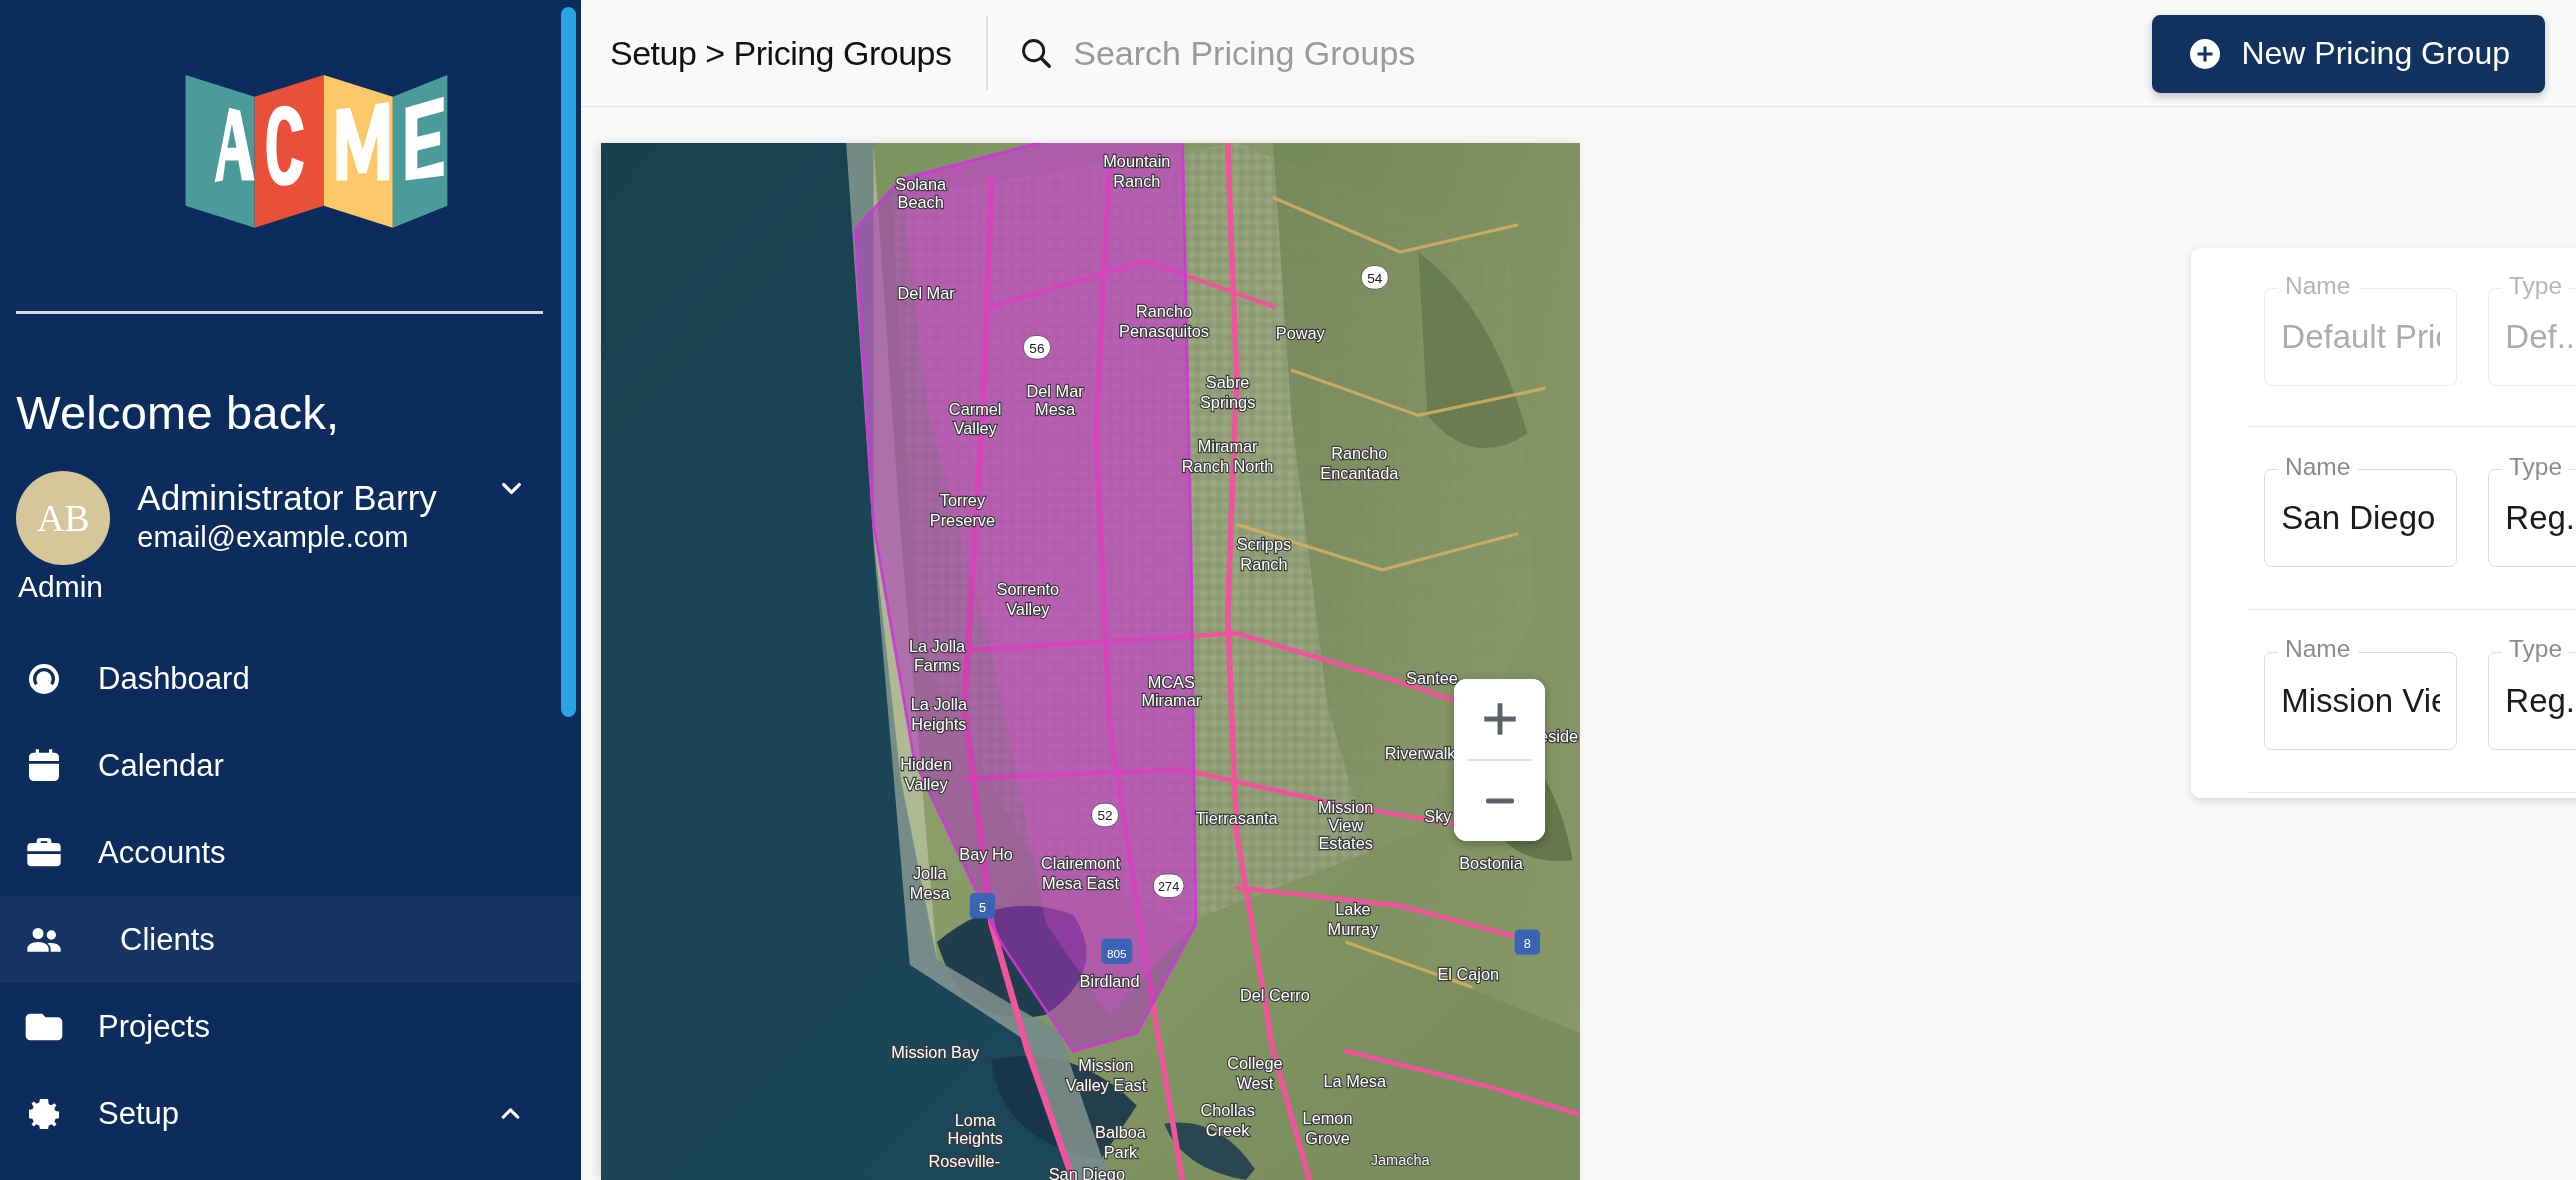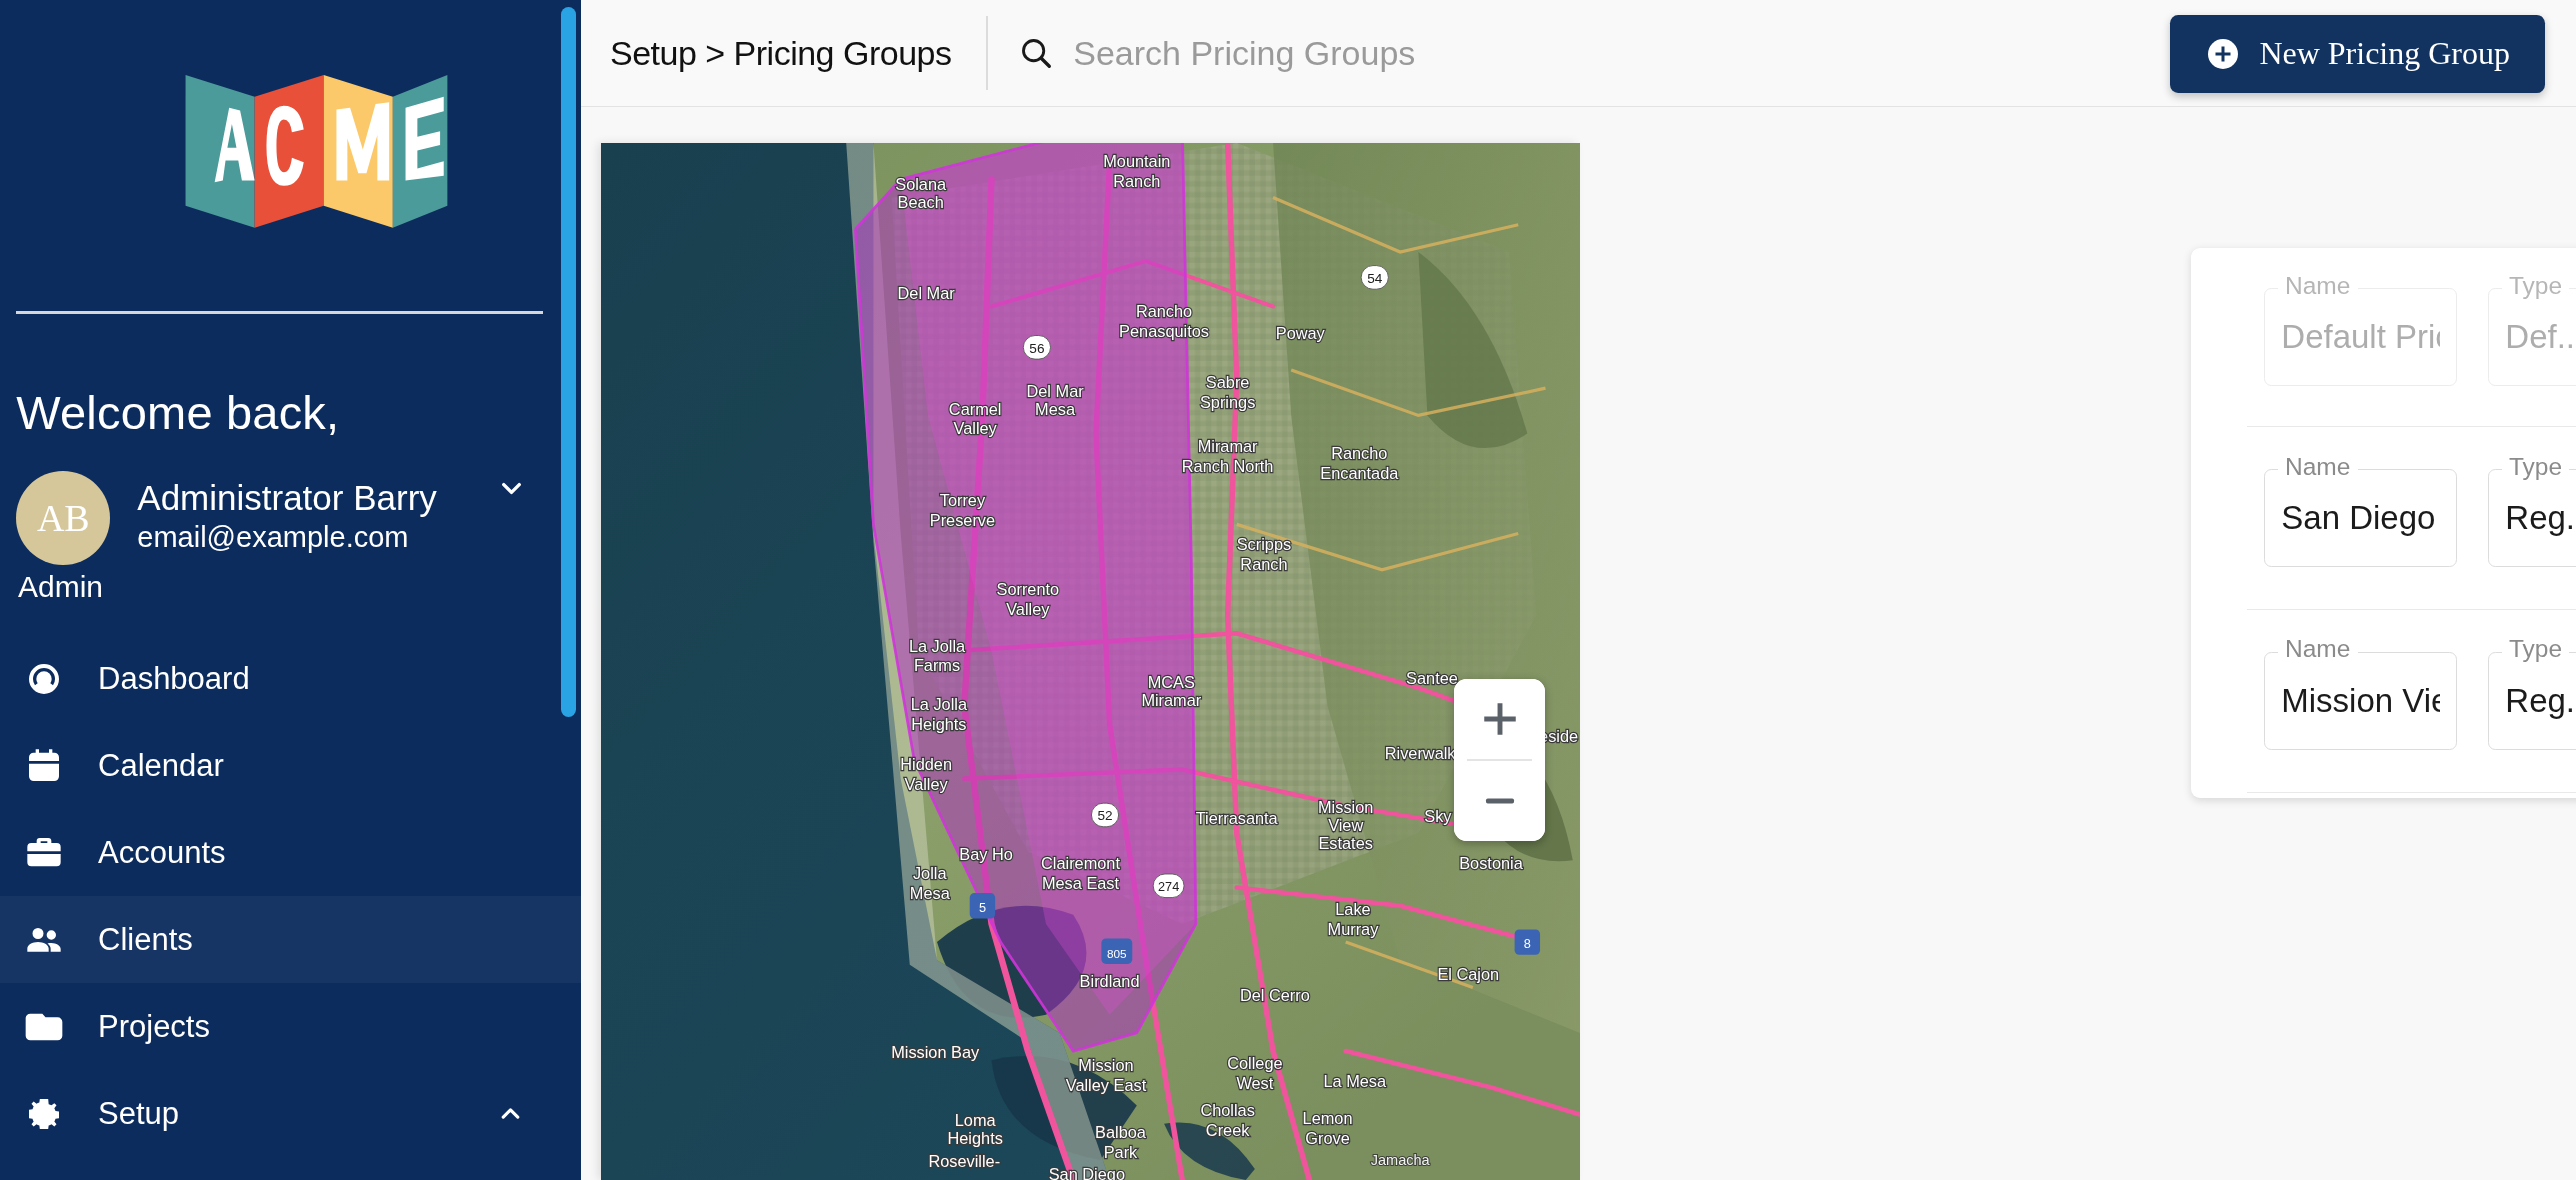--- a/index.html
+++ b/index.html
@@ -55,21 +55,21 @@
   }
   .admin-label { color: #ffffff; font-size: 30px; padding: 5.4px 0 0 18px; }
 
   .nav { margin-top: 31px; }
   .nav-item {
     display: flex; align-items: center;
     height: 87px; padding-left: 20px;
     color: #ffffff; font-size: 31px;
     position: relative;
   }
-  .nav-item.active { background: rgba(255,255,255,.045); }
+  .nav-item.active { background: rgba(255,255,255,.045); gap: 22px; }
   .nav-ico {
     width: 47px; height: 47px; flex: 0 0 47px;
     display: flex; align-items: center; justify-content: center;
     margin-right: 31px;
   }
   .nav-ico svg { width: 40px; height: 40px; fill: #ffffff; }
   .nav-caret { position: absolute; right: 56px; width: 29px; height: 29px; color: #fff; }
 
   .sb-scroll {
     position: absolute; left: 561px; top: 7.3px;
@@ -99,21 +99,21 @@
     border: 0; outline: 0; background: transparent;
     font-family: "Liberation Sans", sans-serif;
     font-size: 34px; color: #444; width: 636px;
   }
   .search-input::placeholder { color: #9a9a9a; }
   .newbtn {
     position: absolute; right: 31px; top: 14.5px;
     height: 78px; padding: 0 35px;
     background: #123360; color: #fff;
     border: 0; border-radius: 8.2px;
-    font-family: Liberation Serif, serif;
+    font-family: Liberation Sans, sans-serif;
     font-size: 32px;
     display: flex; align-items: center; gap: 18px;
     box-shadow: 0 3.6px 9px rgba(0,0,0,.22);
     cursor: pointer;
   }
   .newbtn svg { width: 36px; height: 36px; fill: #fff; }
 
   .body-area { position: relative; height: 1074px; }
 
   

